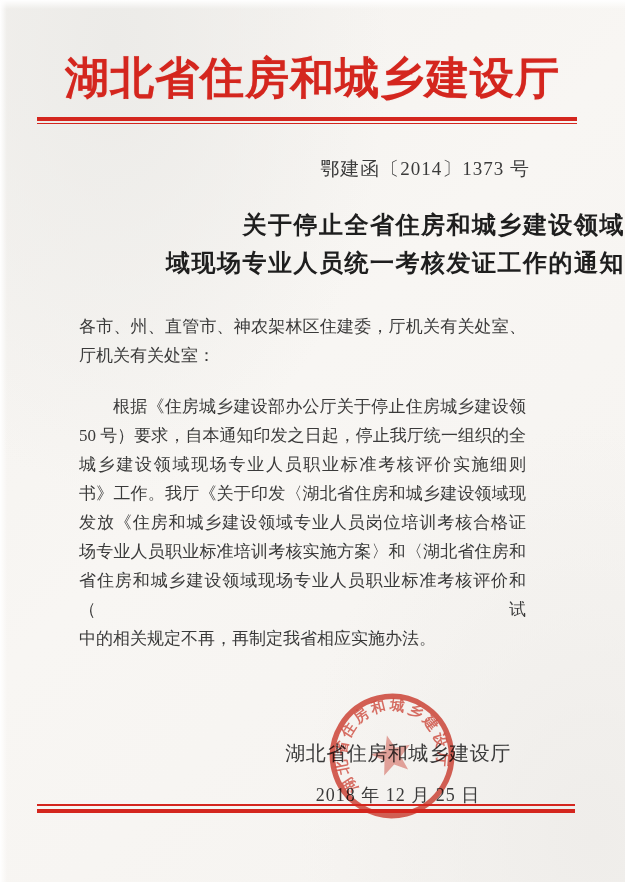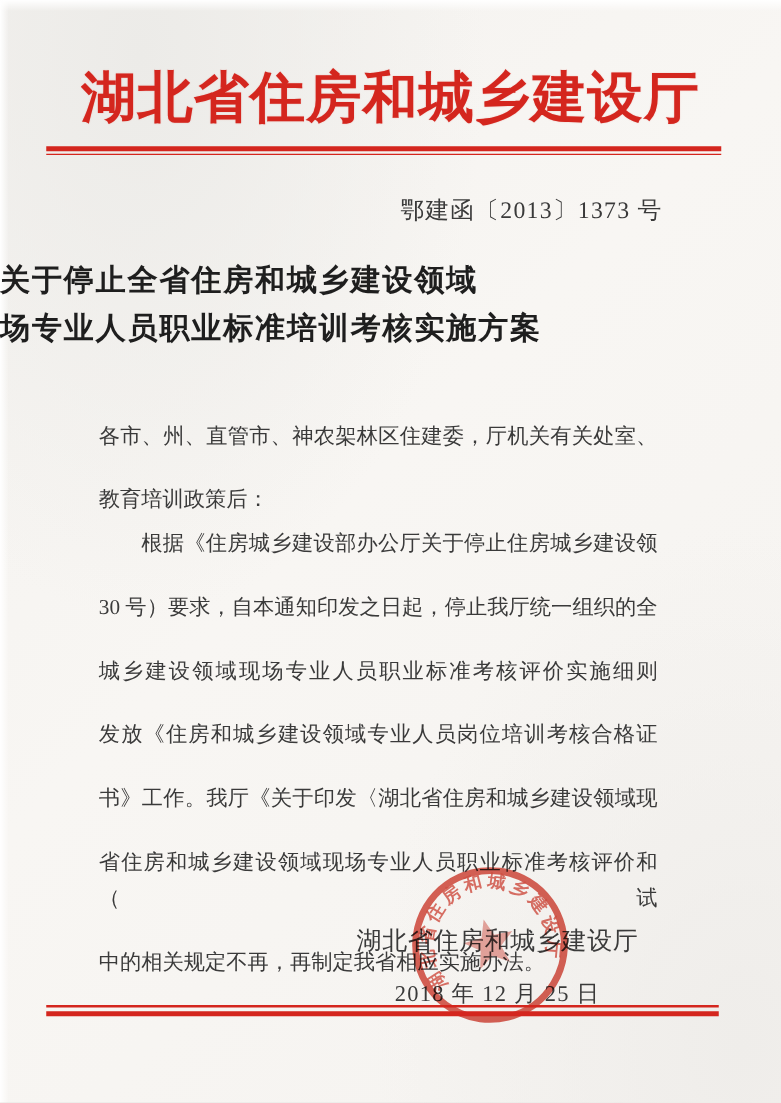--- a/index.html
+++ b/index.html
@@ -45,37 +45,37 @@
     top: 157px; right: 95px;
     font-size: 19px;
     line-height: 24px;
     letter-spacing: 1px;
     color: var(--text-color, #3a3a3a);
   }
 
   .doc-title {
     position: absolute;
     top: 206px; left: 0; width: 100%;
-    text-align: left;
+    text-align: right;
     font-size: 24px;
     line-height: 38px;
     font-weight: bold;
     letter-spacing: 1.5px;
     color: #1e1e1e;
   }
 
   .body-text {
     position: absolute;
     top: 312px; left: 79px; width: 447px;
     font-size: 17px;
     color: var(--text-color, #3a3a3a);
   }
-  .bline { line-height: 29px; min-height: 29px; margin-top: 22px; }
+  .bline { line-height: 29px; min-height: 29px; }
   .bline.full { text-align: justify; text-align-last: justify; }
-  .bline.indent { padding-left: 34px; margin-top: 6px; }
+  .bline.indent { padding-left: 34px; margin-top: 22px; }
 
   .signature {
     position: absolute;
     top: 740px; left: 282px; width: 232px;
     text-align: center;
     color: var(--text-color, #3a3a3a);
   }
   .signature .org  { font-size: 20px; line-height: 26px; letter-spacing: .5px; }
   .signature .date { font-size: 18px; line-height: 26px; margin-top: 16px; letter-spacing: 1px; }
 
@@ -98,35 +98,36 @@
 <div class="page" style="--accent-red: #d4261e; --seal-red: #d23a2c; --text-color: #3a3a3a;">
 
   <div class="agency-header">湖北省住房和城乡建设厅</div>
 
   <div class="rule header-rule">
     <div class="bar t4"></div>
     <div class="gap15"></div>
     <div class="bar t15"></div>
   </div>
 
-  <div class="doc-number">鄂建函〔2013〕1373 号</div>
+  <div class="doc-number">鄂建函〔2014〕1373 号</div>
 
   <div class="doc-title">
     <div>关于停止全省住房和城乡建设领域</div>
-    <div>场专业人员职业标准培训考核实施方案</div>
+    <div>域现场专业人员统一考核发证工作的通知</div>
   </div>
 
   <div class="body-text">
       <div class="bline full">各市、州、直管市、神农架林区住建委，厅机关有关处室、</div>
-      <div class="bline">教育培训政策后：</div>
+      <div class="bline">厅机关有关处室：</div>
       <div class="bline full indent">根据《住房城乡建设部办公厅关于停止住房城乡建设领</div>
-      <div class="bline full">30 号）要求，自本通知印发之日起，停止我厅统一组织的全</div>
+      <div class="bline full">50 号）要求，自本通知印发之日起，停止我厅统一组织的全</div>
       <div class="bline full">城乡建设领域现场专业人员职业标准考核评价实施细则</div>
+      <div class="bline full">书》工作。我厅《关于印发〈湖北省住房和城乡建设领域现</div>
       <div class="bline full">发放《住房和城乡建设领域专业人员岗位培训考核合格证</div>
-      <div class="bline full">书》工作。我厅《关于印发〈湖北省住房和城乡建设领域现</div>
+      <div class="bline full">场专业人员职业标准培训考核实施方案〉和〈湖北省住房和</div>
       <div class="bline full">省住房和城乡建设领域现场专业人员职业标准考核评价和（试</div>
       <div class="bline">中的相关规定不再，再制定我省相应实施办法。</div>
     </div>
 
   <div class="signature">
     <div class="org">湖北省住房和城乡建设厅</div>
     <div class="date">2018 年 12 月 25 日</div>
   </div>
 
   <svg class="seal" viewBox="0 0 130 130">

